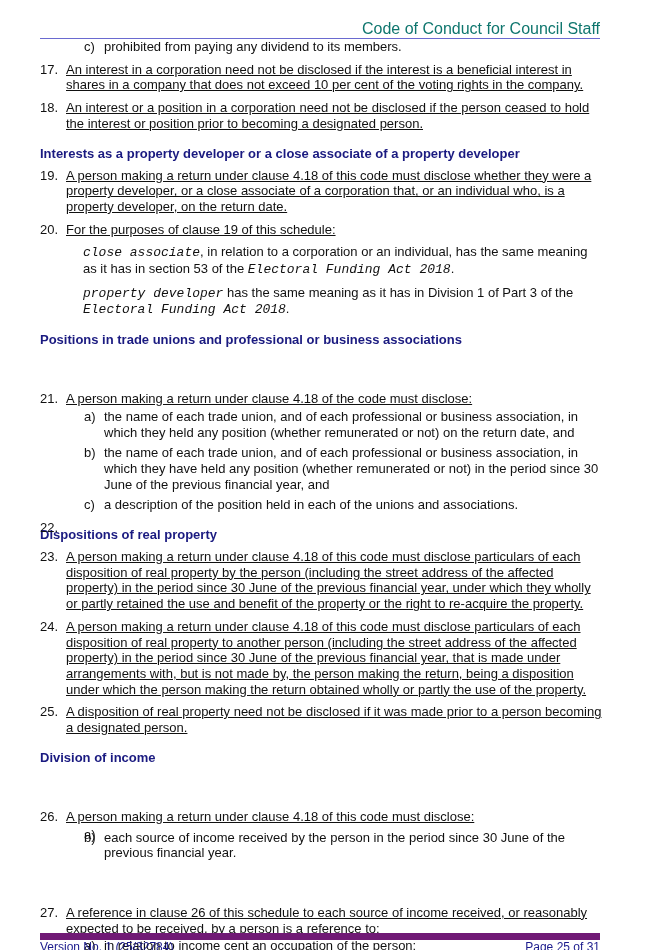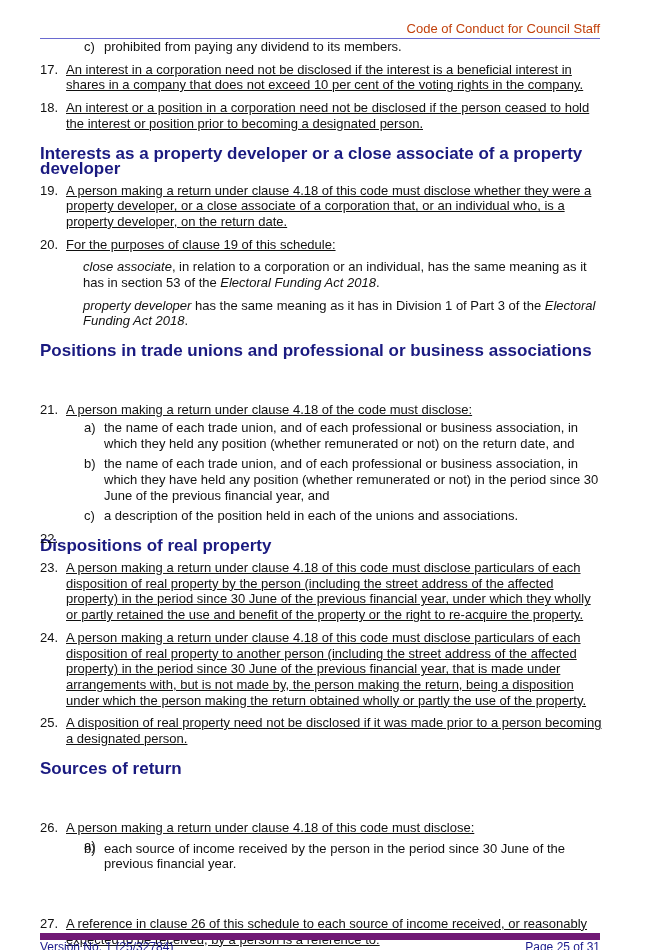--- a/index.html
+++ b/index.html
@@ -5,21 +5,21 @@
   html, body { margin: 0; padding: 0; background: #ffffff; }
   body {
     width: 656px; height: 950px; position: relative; overflow: hidden;
     font-family: "Liberation Sans", sans-serif; color: #111111;
   }
   .page-header {
     position: absolute; left: 40px; top: 22px; width: 560px; height: 16px;
     border-bottom: 1px solid #6a6ad0;
   }
   .page-header .title {
-    position: absolute; right: 0; top: 0; font-size: 13px; line-height: 14px; color: #c2410c;
+    position: absolute; right: 0; top: 0; font-size: 16px; line-height: 14px; color: #0f766e;
   }
   .page-footer {
     position: absolute; left: 40px; top: 933px; width: 560px; height: 13px;
     border-top: 7px solid #701a75;
     text-align: right;
   }
   .page-footer span {
     position: absolute; top: 1px; font-size: 12px; line-height: 13px; color: #1a1a8c;
   }
   .page-footer .version { left: 0; }
@@ -28,23 +28,23 @@
     position: absolute; left: 40px; top: 39px; width: 562px;
     font-size: 13px; line-height: 15.7px;
   }
   .p { position: relative; padding-left: 26px; margin: 0 0 7px 0; text-decoration: underline; }
   .p .num { position: absolute; left: 0; top: 0; }
   .sub { position: relative; padding-left: 64px; margin: 0 0 5px 0; }
   .sub .let { position: absolute; left: 44px; top: 0; }
   .rom { position: relative; padding-left: 102px; margin: 0; }
   .rom .let { position: absolute; left: 73px; top: 0; }
   .def { padding-left: 43px; margin: 0 0 7px 0; }
-  .def i { font-style: italic; }
+  .def i { font-style: italic; font-family: Liberation Mono, monospace; }
   h2 {
-    font-size: 17px; font-weight: bold; color: #1a1a80; margin: 14px 0 7px 0; line-height: 15px;
+    font-size: 13px; font-weight: bold; color: #1a1a80; margin: 14px 0 7px 0; line-height: 15px;
   }
   .p.has-subs { margin-bottom: 2px; margin-top: 44px; }
 </style>
 </head>
 <body>
 
 <div class="page-header">
   <span class="title">Code of Conduct for Council Staff</span>
 </div>
 
@@ -118,21 +118,21 @@
   <div class="p">
     <span class="num">24.</span>
     <span>A person making a return under clause 4.18 of this code must disclose particulars of each disposition of real property to another person (including the street address of the affected property) in the period since 30 June of the previous financial year, that is made under arrangements with, but is not made by, the person making the return, being a disposition under which the person making the return obtained wholly or partly the use of the property.</span>
   </div>
 
   <div class="p">
     <span class="num">25.</span>
     <span>A disposition of real property need not be disclosed if it was made prior to a person becoming a designated person.</span>
   </div>
 
-  <h2>Sources of return</h2>
+  <h2>Division of income</h2>
 
   <div class="p has-subs">
     <span class="num">26.</span>
     <span>A person making a return under clause 4.18 of this code must disclose:</span>
   </div>
   <div class="sub">
     <span class="let">a)</span>
   </div>
   <div class="sub" style="margin-bottom:7px;">
     <span class="let">b)</span>

